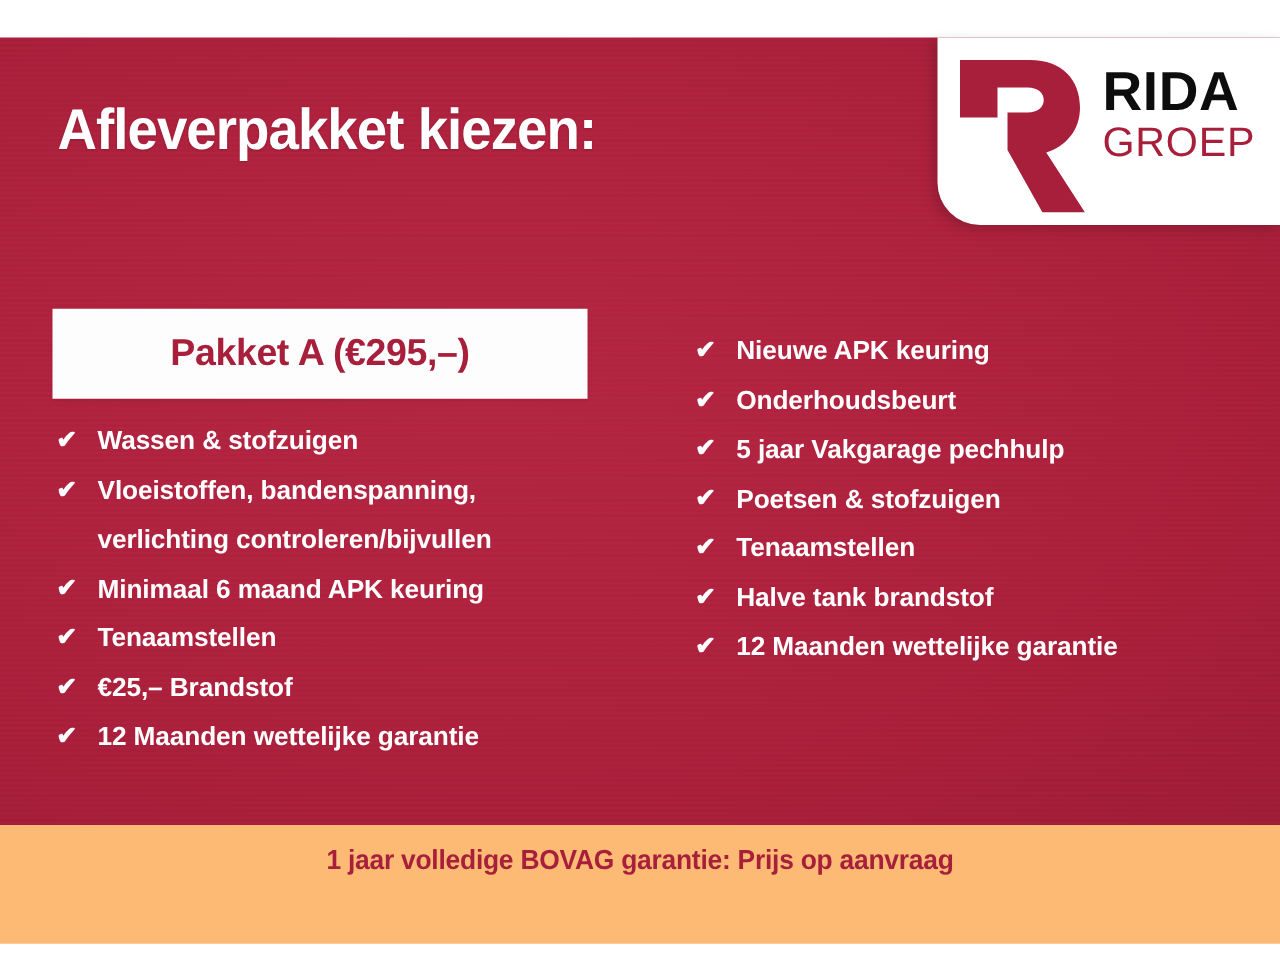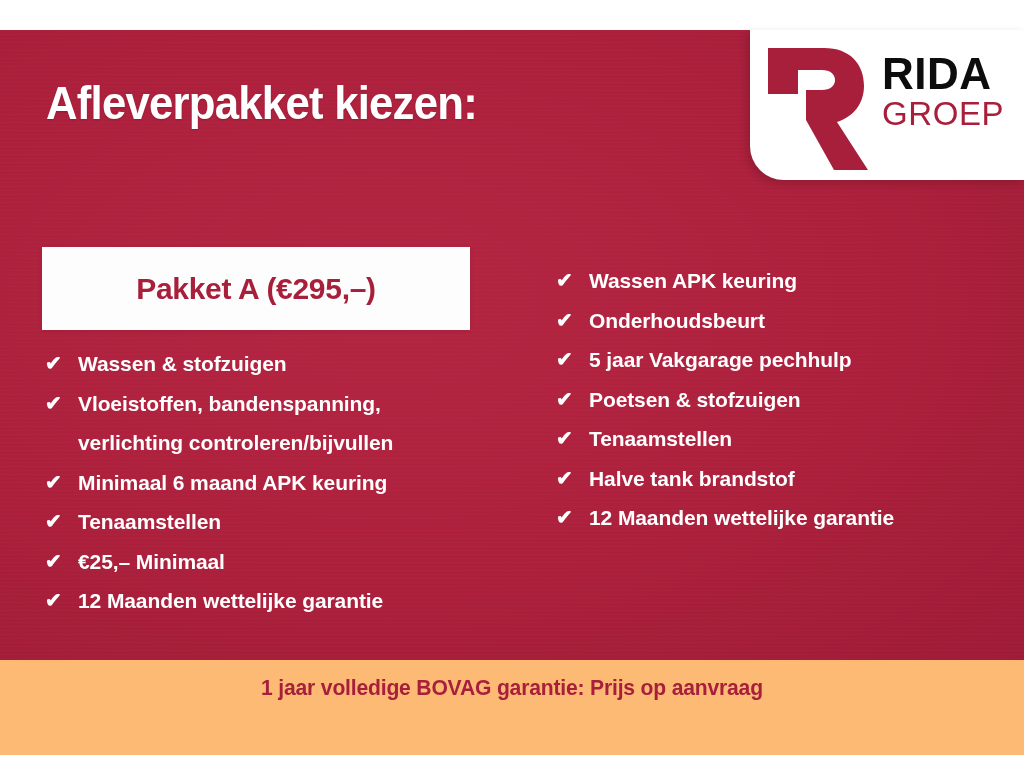--- a/index.html
+++ b/index.html
@@ -108,21 +108,21 @@
 
   
   .pkg {
     position: absolute;
     top: 247px;
   }
   #pkg-a { left: 42px; width: 428px; }
   #pkg-b { left: 553px; width: 429px; }
 
   .pkg-header {
-    height: 83px;
+    height: 72px;
     background: #fdfdfd;
     box-shadow: 0 1px 4px rgba(0,0,0,0.10);
     display: flex;
     align-items: center;
     justify-content: center;
   }
   .pkg-title {
     color: #a81f3b;
     font-size: 30px;
     font-weight: 700;
@@ -218,34 +218,34 @@
       <li class="pkg-item">
         <span class="check">✔</span>
         <span class="txt">Minimaal 6 maand APK keuring</span>
       </li>
       <li class="pkg-item">
         <span class="check">✔</span>
         <span class="txt">Tenaamstellen</span>
       </li>
       <li class="pkg-item">
         <span class="check">✔</span>
-        <span class="txt">€25,– Minimaal</span>
+        <span class="txt">€25,– Brandstof</span>
       </li>
       <li class="pkg-item">
         <span class="check">✔</span>
         <span class="txt">12 Maanden wettelijke garantie</span>
       </li>
     </ul>
   </div>
 
   <div id="pkg-b" class="pkg">
     <ul class="pkg-list">
       <li class="pkg-item">
         <span class="check">✔</span>
-        <span class="txt">Wassen APK keuring</span>
+        <span class="txt">Nieuwe APK keuring</span>
       </li>
       <li class="pkg-item">
         <span class="check">✔</span>
         <span class="txt">Onderhoudsbeurt</span>
       </li>
       <li class="pkg-item">
         <span class="check">✔</span>
         <span class="txt">5 jaar Vakgarage pechhulp</span>
       </li>
       <li class="pkg-item">

